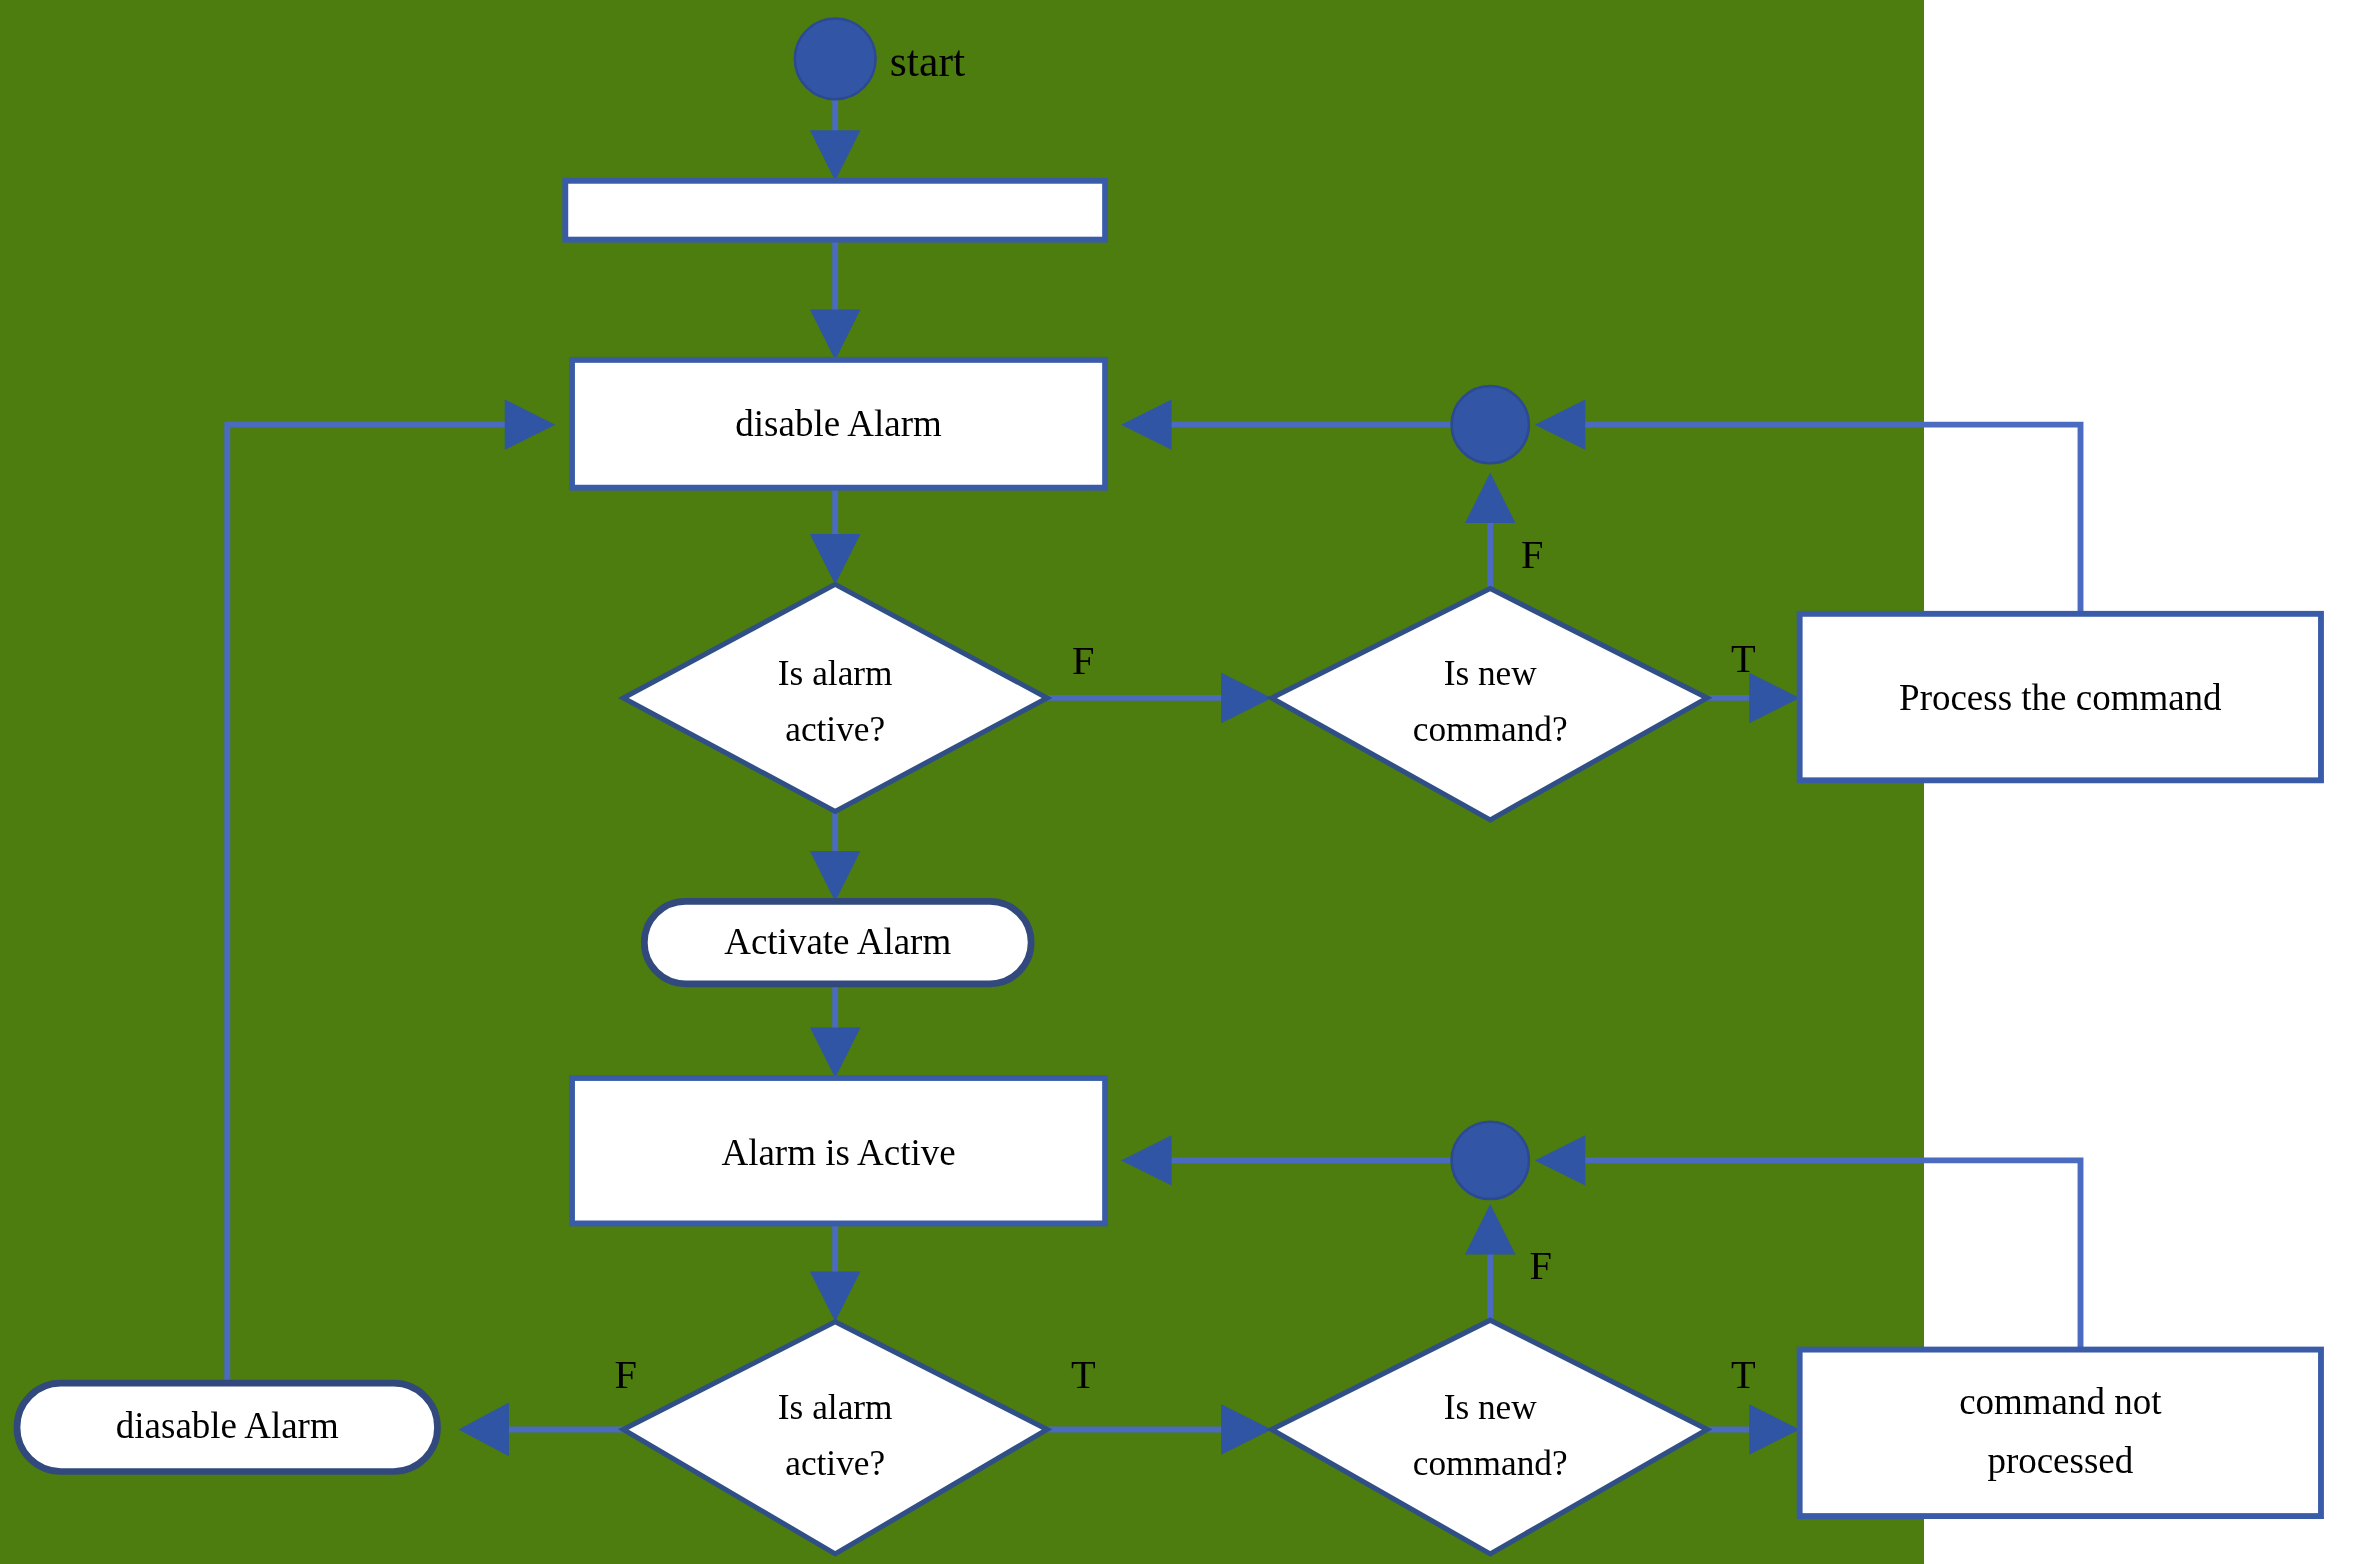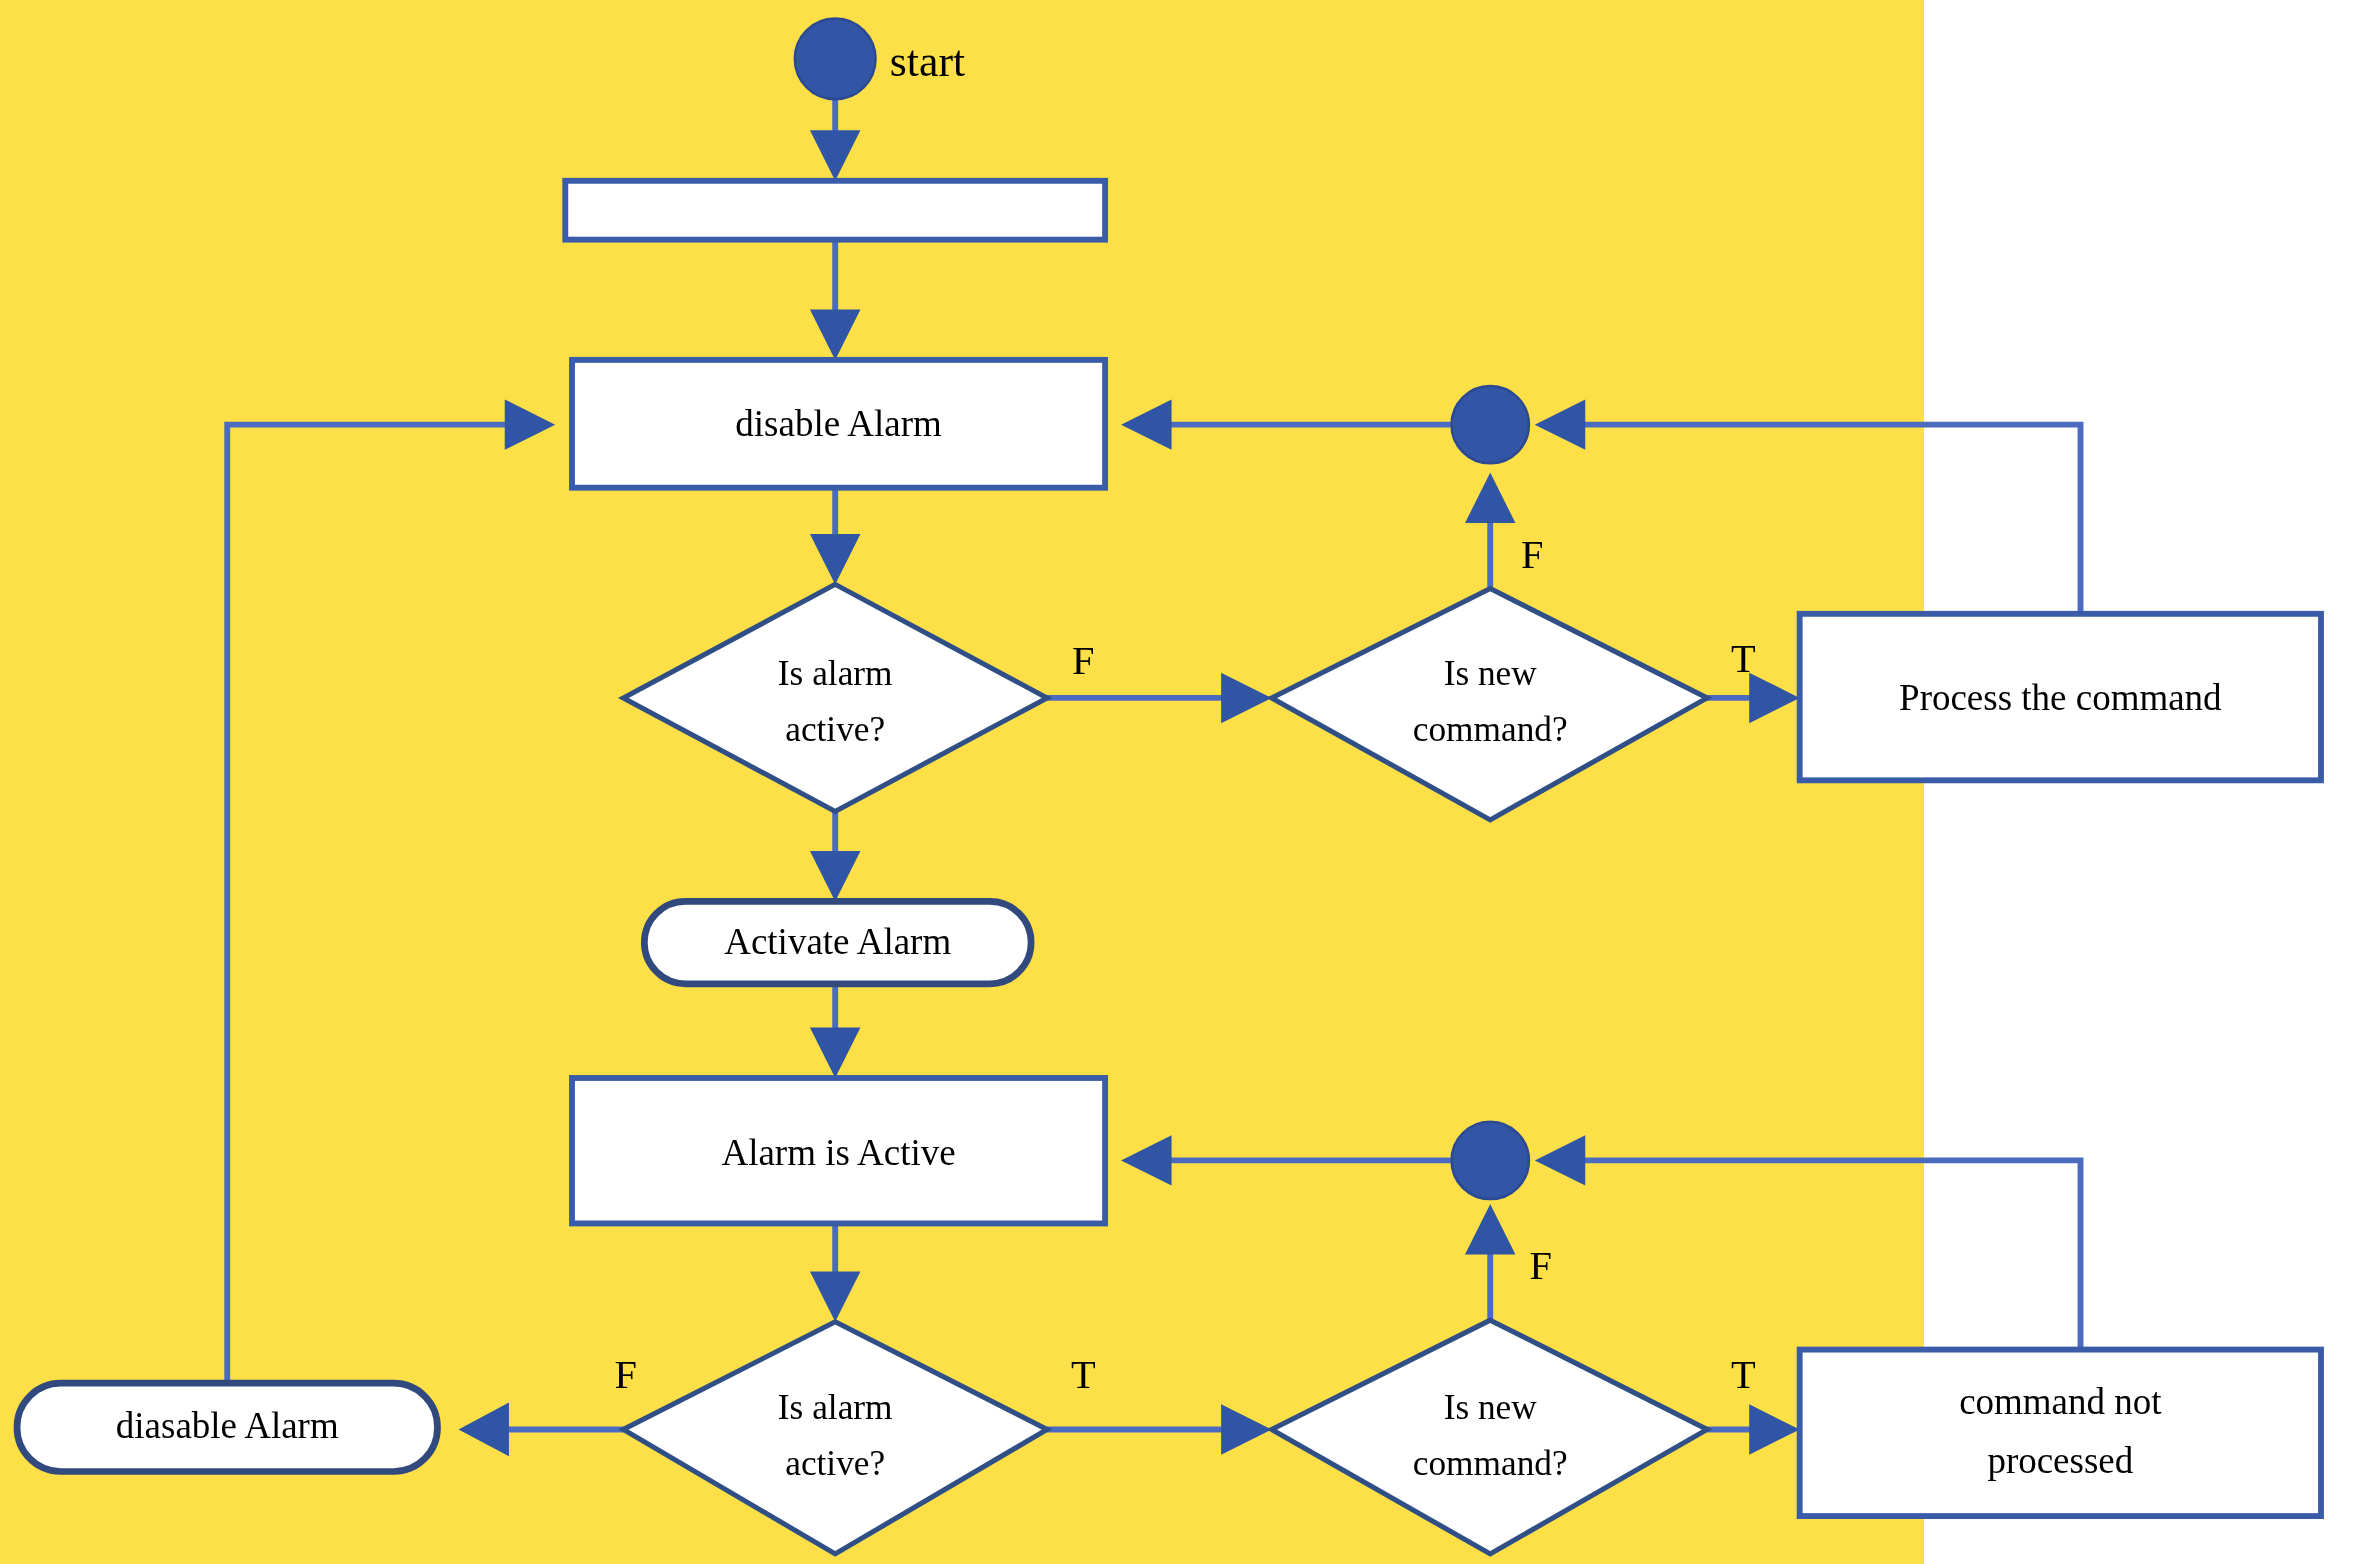--- a/index.html
+++ b/index.html
@@ -11,21 +11,21 @@
   body {
     width: 2354px;
     height: 1564px;
     font-family: "Liberation Serif", "DejaVu Serif", serif;
     overflow: hidden;
   }
   #diagram-root {
     position: relative;
     width: 1924px;
     height: 1564px;
-    background: #fde047;
+    background: #4d7c0f;
   }
   svg#flowchart {
     display: block;
     width: 2354px;
     height: 1564px;
   }
   .node-shape {
     fill: #ffffff;
     stroke: #3A5CA8;
     stroke-width: 7;

